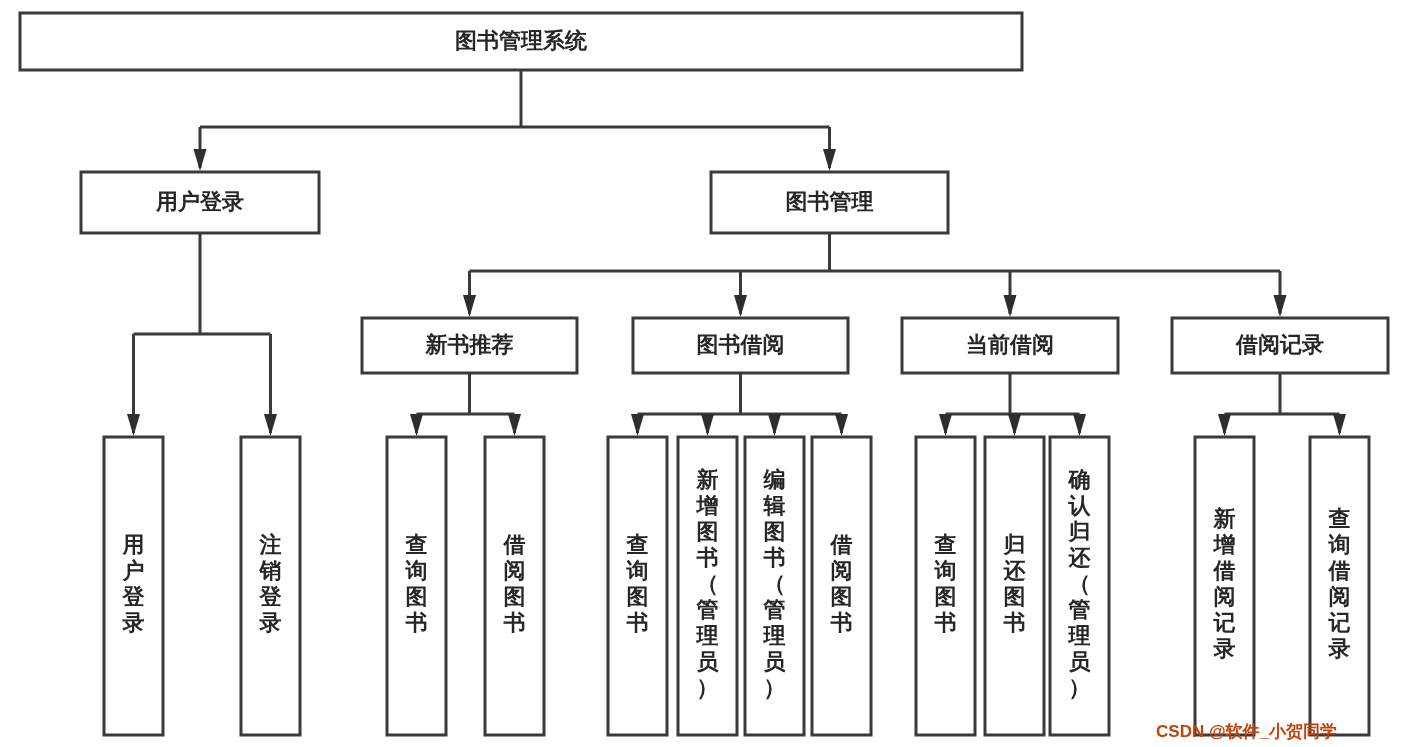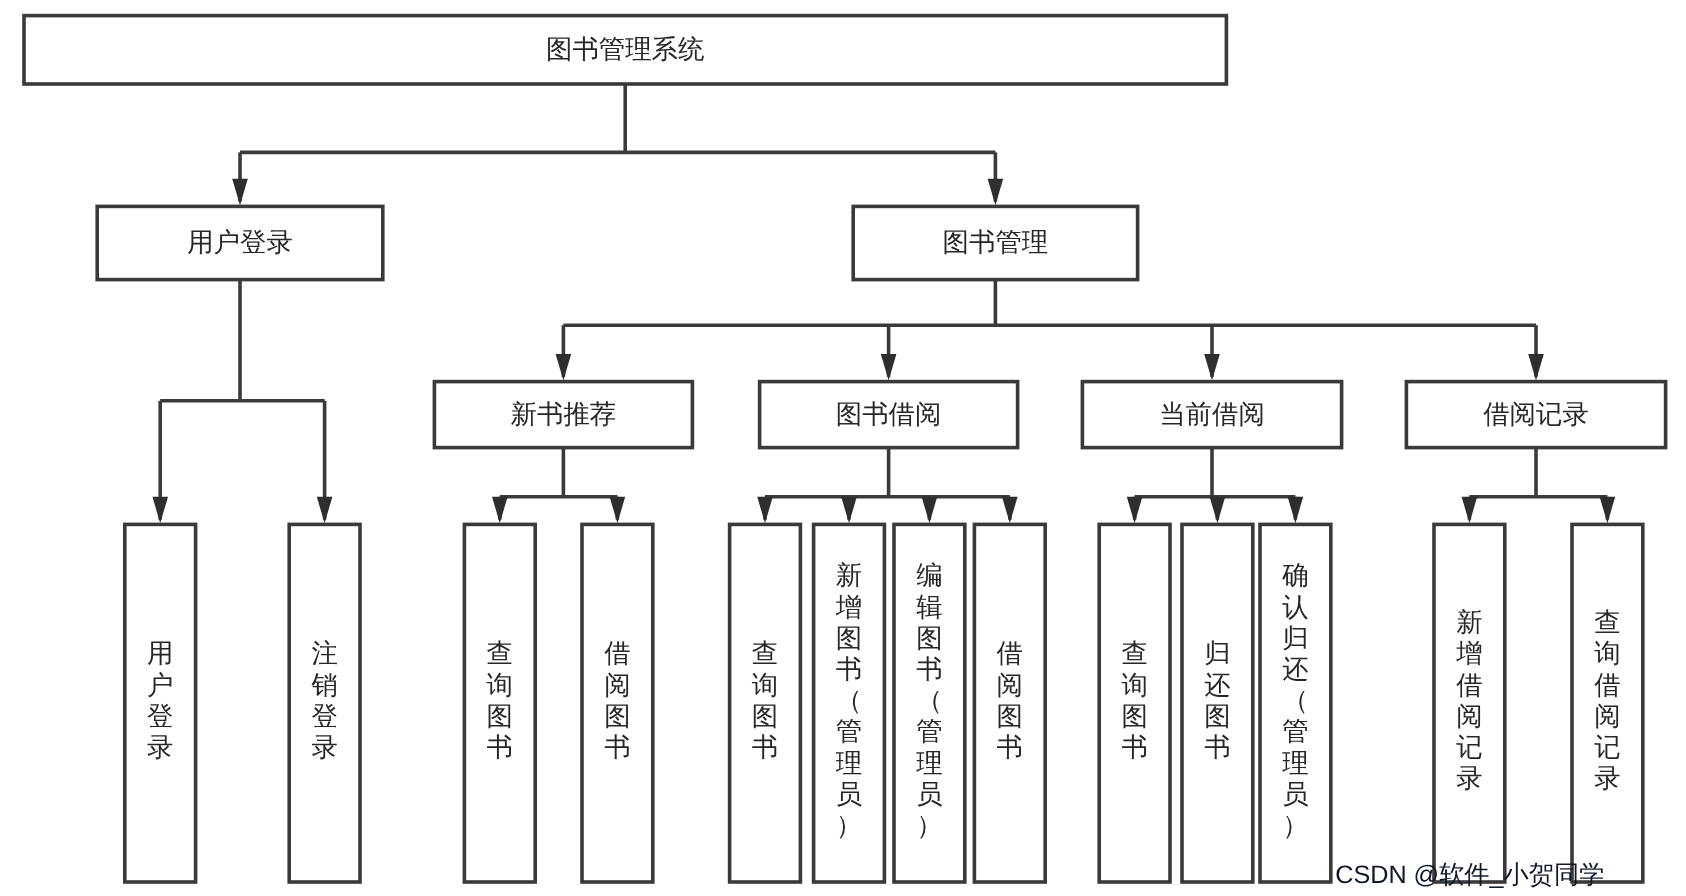--- a/index.html
+++ b/index.html
@@ -12,20 +12,21 @@
     width: 1405px;
     height: 747px;
     font-family: "Liberation Sans", "DejaVu Sans", sans-serif;
     overflow: hidden;
     position: relative;
   }
   #diagram-root {
     position: relative;
     width: 1345px;
     height: 747px;
+    font-weight: bold;
   }
   svg#flow-svg {
     position: absolute;
     left: 0;
     top: 0;
     width: 1405px;
     height: 747px;
     display: block;
   }
   .node-box {
@@ -54,22 +55,22 @@
     font-family: "Liberation Sans", "DejaVu Sans", sans-serif;
     font-size: 22px;
     fill: #262626;
     text-anchor: middle;
   }
   .watermark-text {
     position: absolute;
     right: 8px;
     bottom: 4px;
     font-family: "Liberation Sans", "DejaVu Sans", sans-serif;
-    font-size: 21px;
-    color: #0f172a;
+    font-size: 17px;
+    color: #c2410c;
     white-space: nowrap;
     user-select: none;
     pointer-events: none;
   }
 </style>
 </head>
 <body>
 
 <div id="diagram-root">
   <svg id="flow-svg" viewBox="0 0 1405 747">

